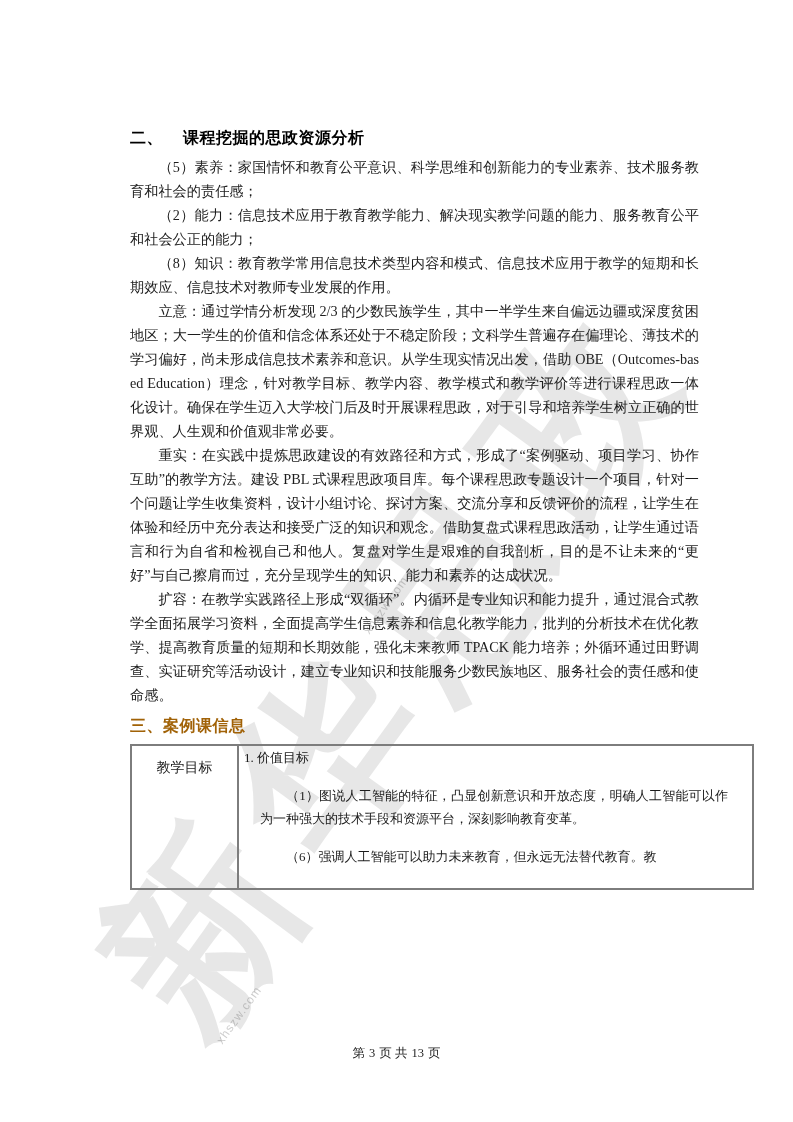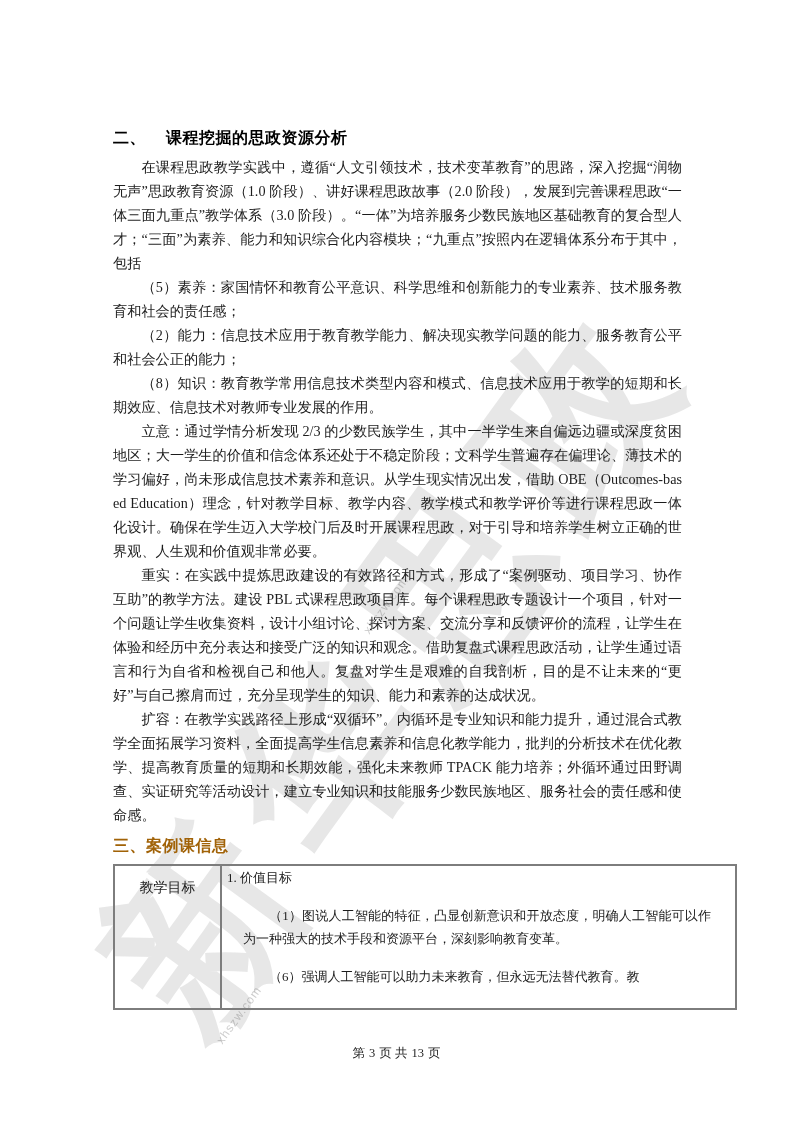--- a/index.html
+++ b/index.html
@@ -42,21 +42,21 @@
     letter-spacing: 1px;
     color: rgba(90, 90, 90, 0.30);
     white-space: nowrap;
     font-family: "Liberation Sans", sans-serif;
   }
   .wm-url-1 { left: 352px; top: 598px; }
   .wm-url-2 { left: 205px; top: 1008px; }
   
   .content {
     position: absolute;
-    left: 113px;
+    left: 130px;
     top: 128px;
     width: 569px;
     z-index: 1;
   }
   .sec-heading {
     margin: 0 0 6px 0;
     font-size: 16px;
     font-weight: bold;
     color: #000;
     letter-spacing: 0.5px;
@@ -127,21 +127,20 @@
     <div class="watermark-url wm-url-1">xhszw.com</div>
     <div class="watermark-url wm-url-2">xhszw.com</div>
   </div>
 
   <div class="content">
 
     <h2 class="sec-heading">
       <span class="sec-num">二、</span><span>课程挖掘的思政资源分析</span>
     </h2>
 
-    <p class="body-par">在课程思政教学实践中，遵循“人文引领技术，技术变革教育”的思路，深入挖掘“润物无声”思政教育资源（1.0 阶段）、讲好课程思政故事（2.0 阶段），发展到完善课程思政“一体三面九重点”教学体系（3.0 阶段）。“一体”为培养服务少数民族地区基础教育的复合型人才；“三面”为素养、能力和知识综合化内容模块；“九重点”按照内在逻辑体系分布于其中，包括</p>
     <p class="body-par">（5）素养：家国情怀和教育公平意识、科学思维和创新能力的专业素养、技术服务教育和社会的责任感；</p>
     <p class="body-par">（2）能力：信息技术应用于教育教学能力、解决现实教学问题的能力、服务教育公平和社会公正的能力；</p>
     <p class="body-par">（8）知识：教育教学常用信息技术类型内容和模式、信息技术应用于教学的短期和长期效应、信息技术对教师专业发展的作用。</p>
     <p class="body-par">立意：通过学情分析发现 2/3 的少数民族学生，其中一半学生来自偏远边疆或深度贫困地区；大一学生的价值和信念体系还处于不稳定阶段；文科学生普遍存在偏理论、薄技术的学习偏好，尚未形成信息技术素养和意识。从学生现实情况出发，借助 OBE（Outcomes-based Education）理念，针对教学目标、教学内容、教学模式和教学评价等进行课程思政一体化设计。确保在学生迈入大学校门后及时开展课程思政，对于引导和培养学生树立正确的世界观、人生观和价值观非常必要。</p>
     <p class="body-par">重实：在实践中提炼思政建设的有效路径和方式，形成了“案例驱动、项目学习、协作互助”的教学方法。建设 PBL 式课程思政项目库。每个课程思政专题设计一个项目，针对一个问题让学生收集资料，设计小组讨论、探讨方案、交流分享和反馈评价的流程，让学生在体验和经历中充分表达和接受广泛的知识和观念。借助复盘式课程思政活动，让学生通过语言和行为自省和检视自己和他人。复盘对学生是艰难的自我剖析，目的是不让未来的“更好”与自己擦肩而过，充分呈现学生的知识、能力和素养的达成状况。</p>
     <p class="body-par">扩容：在教学实践路径上形成“双循环”。内循环是专业知识和能力提升，通过混合式教学全面拓展学习资料，全面提高学生信息素养和信息化教学能力，批判的分析技术在优化教学、提高教育质量的短期和长期效能，强化未来教师 TPACK 能力培养；外循环通过田野调查、实证研究等活动设计，建立专业知识和技能服务少数民族地区、服务社会的责任感和使命感。</p>
 
     <h3 class="sec3-heading">三、案例课信息</h3>
 
     <table class="case-table">

